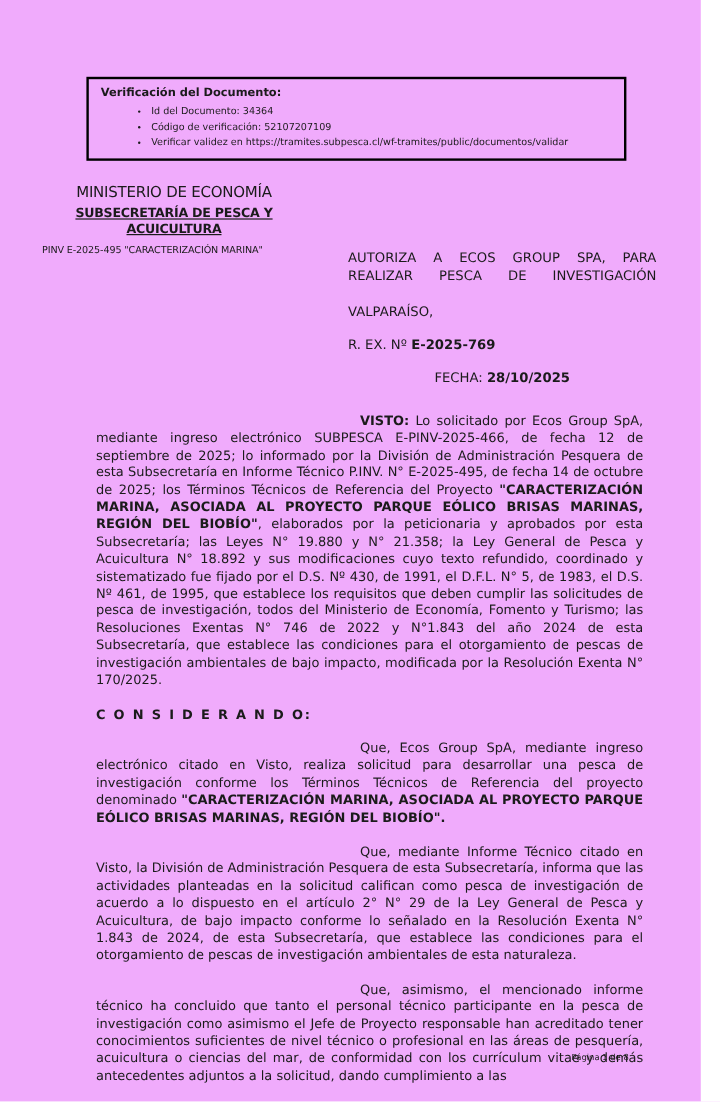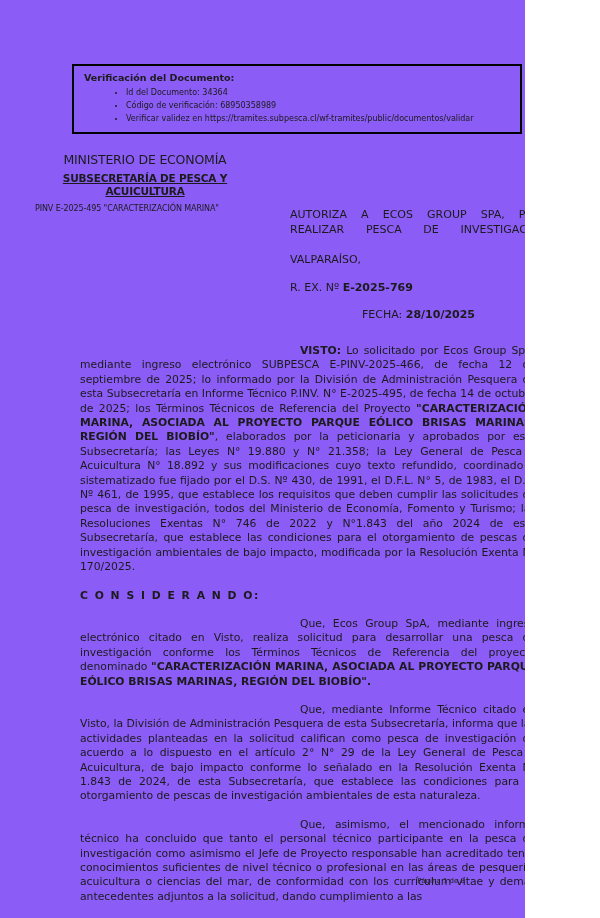--- a/index.html
+++ b/index.html
@@ -4,23 +4,23 @@
 <style>
   html, body {
     margin: 0;
     padding: 0;
     background: #ffffff;
     font-family: "DejaVu Sans", "Liberation Sans", sans-serif;
     color: #1b1b1b;
   }
   .page {
     position: relative;
-    width: 525px;
+    width: 584px;
     height: 918px;
-    background: #8b5cf6;
+    background: #f0abfc;
     overflow: hidden;
   }
 
   
   .verify-box {
     position: absolute;
     left: 72px;
     top: 64px;
     width: 450px;
     box-sizing: border-box;
@@ -127,21 +127,21 @@
 </style>
 </head>
 <body>
 
 <div class="page">
 
   <div class="verify-box">
     <div class="verify-title">Verificación del Documento:</div>
     <ul class="verify-list">
       <li>Id del Documento: 34364</li>
-      <li>Código de verificación: 68950358989</li>
+      <li>Código de verificación: 52107207109</li>
       <li>Verificar validez en https://tramites.subpesca.cl/wf-tramites/public/documentos/validar</li>
     </ul>
   </div>
 
   <div class="letterhead">
     <div class="ministry">
       <div>MINISTERIO DE ECONOMÍA</div>
     </div>
     <div class="subsecretaria">
       <div>SUBSECRETARÍA DE PESCA Y</div>

